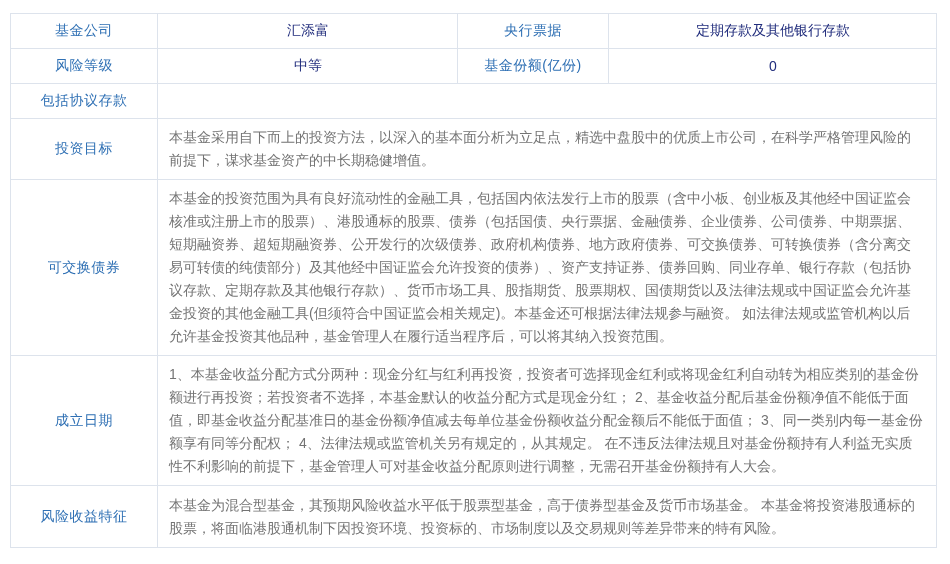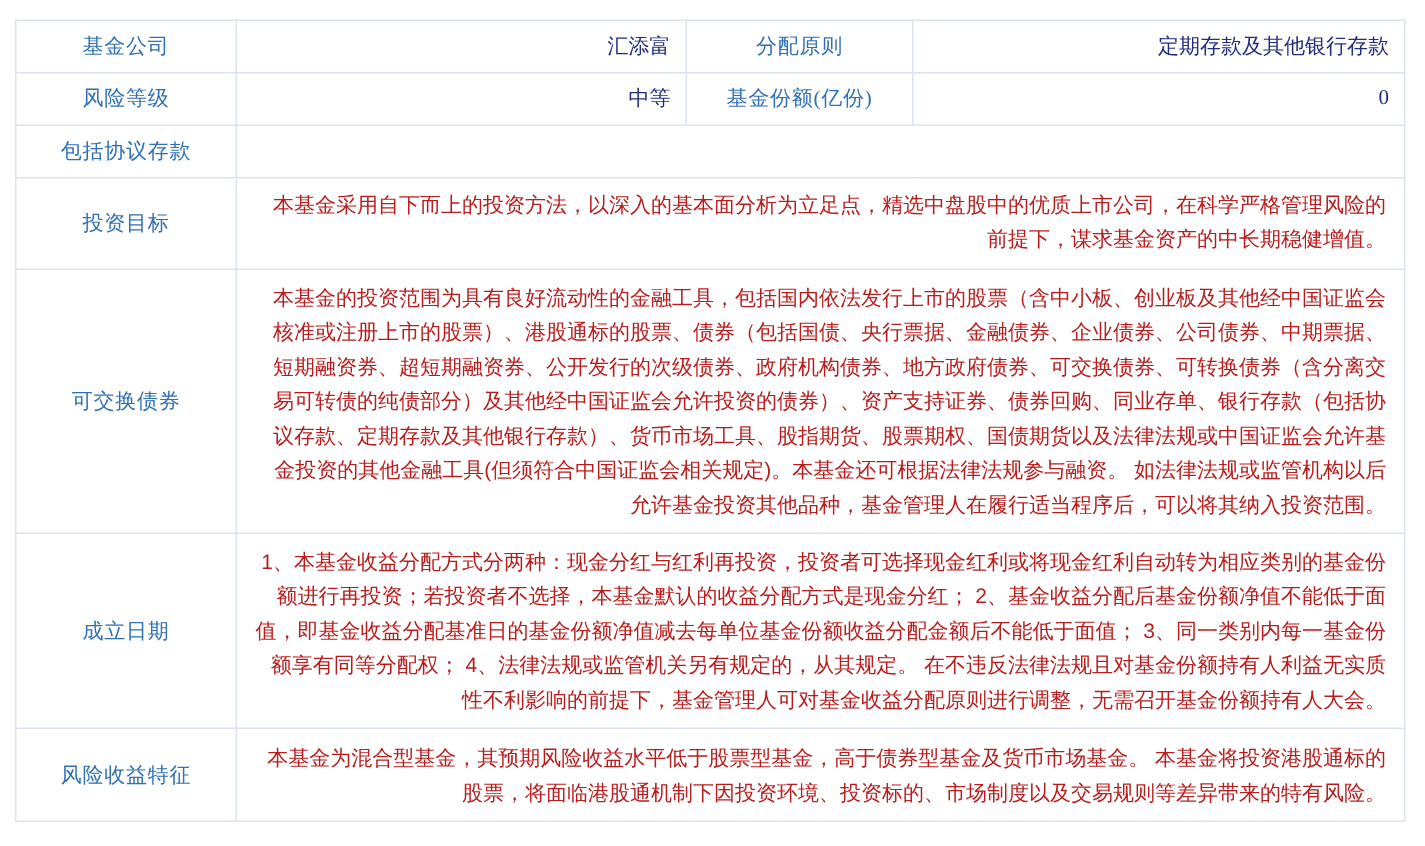--- a/index.html
+++ b/index.html
@@ -21,50 +21,50 @@
     vertical-align: middle;
     background: #ffffff;
   }
   td.lbl {
     color: #2f70b4;
     text-align: center;
     letter-spacing: 0.5px;
   }
   td.val {
     color: #202c7c;
-    text-align: right;
+    text-align: center;
     padding: 6px 10px 6px 11px;
   }
   td.para {
-    color: #b91c1c;
-    text-align: right;
+    color: #737373;
+    text-align: left;
     padding: 7px 12px 7px 11px;
     line-height: 23px;
   }
-  tr.h35 { height: 35px; font-family: Liberation Serif, serif; }
+  tr.h35 { height: 35px; }
   tr.h54 { height: 54px; font-family: Liberation Serif, serif; }
   tr.h167 { height: 167px; }
   tr.h117 { height: 117px; }
   tr.h62 { height: 62px; }
 </style>
 </head>
 <body>
 
 <table class="fund-table">
   <colgroup>
     <col style="width:147px">
     <col style="width:300px">
     <col style="width:151px">
     <col style="width:328px">
   </colgroup>
   <tbody>
     <tr class="h35">
       <td class="lbl">基金公司</td>
       <td class="val">汇添富</td>
-      <td class="lbl">分配原则</td>
+      <td class="lbl">央行票据</td>
       <td class="val">定期存款及其他银行存款</td>
     </tr>
     <tr class="h35">
       <td class="lbl">风险等级</td>
       <td class="val">中等</td>
       <td class="lbl">基金份额(亿份)</td>
       <td class="val">0</td>
     </tr>
     <tr class="h35">
       <td class="lbl">包括协议存款</td>

